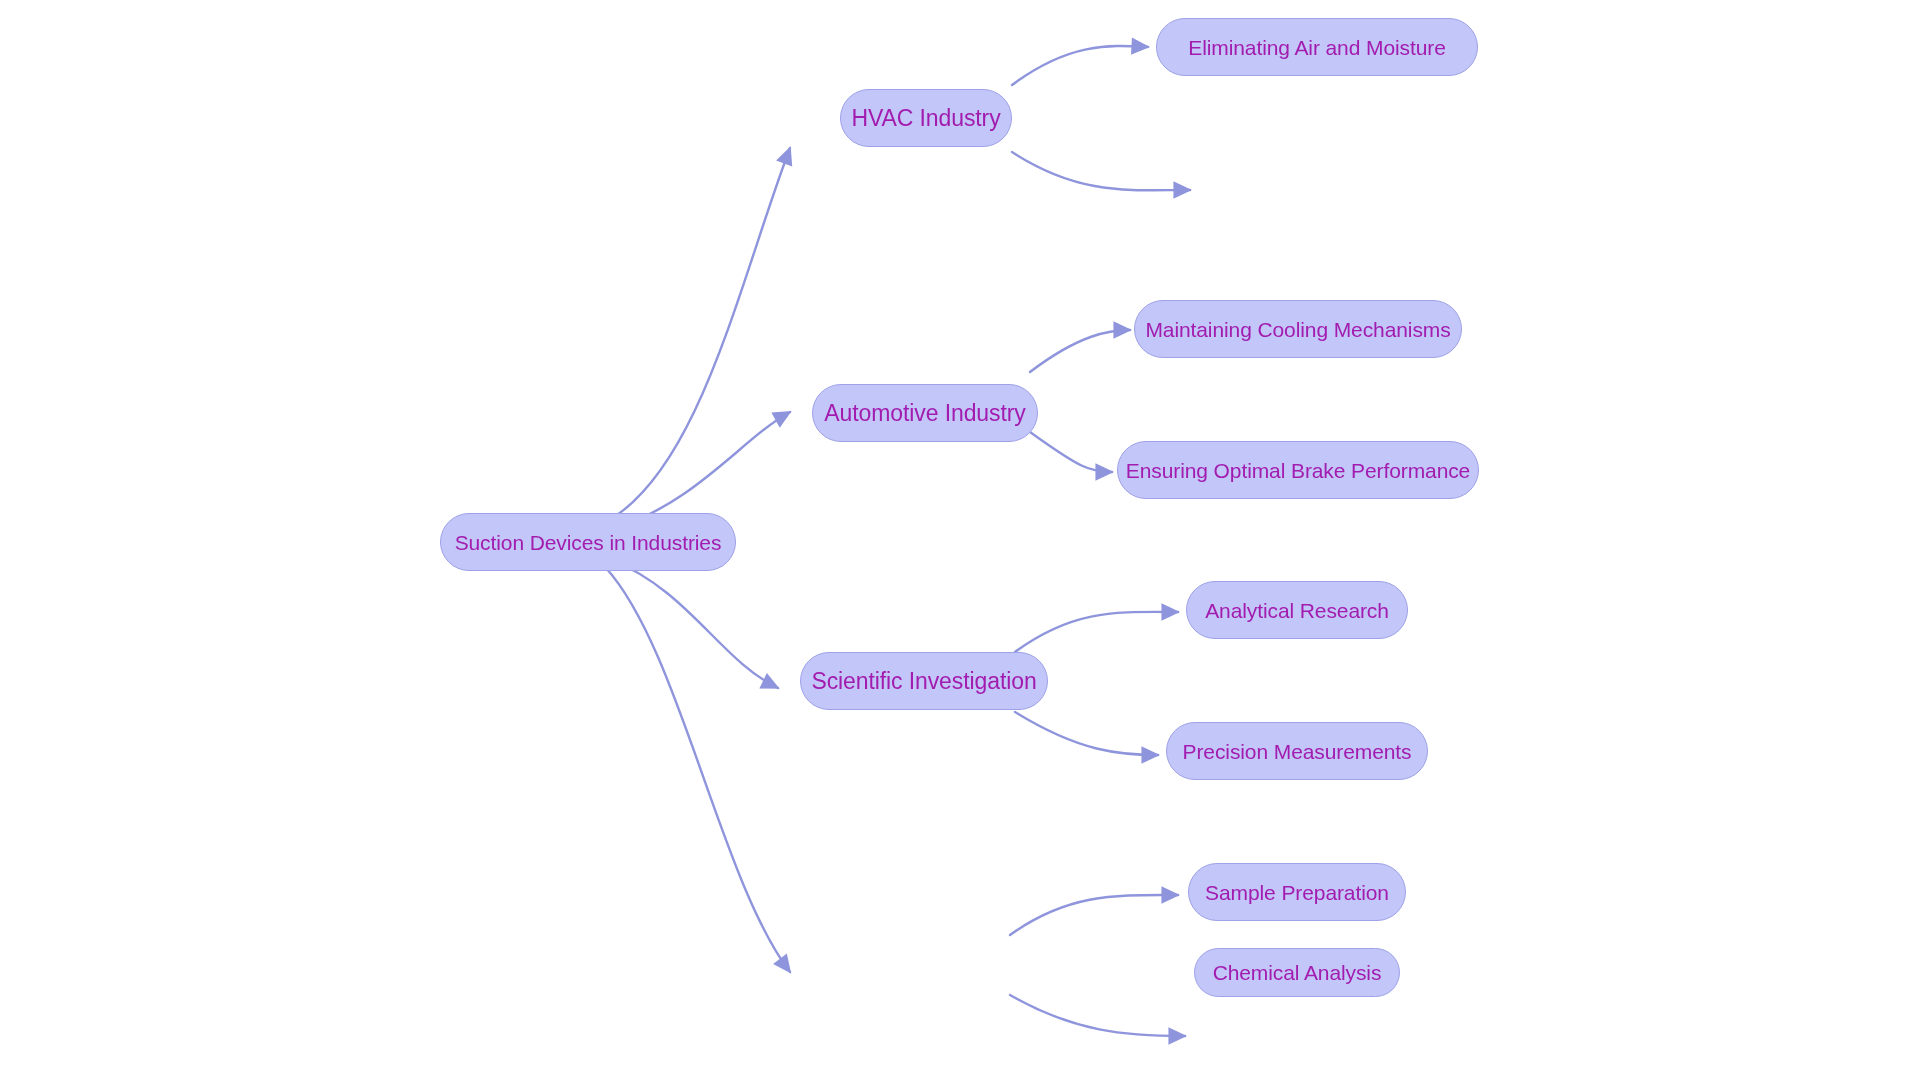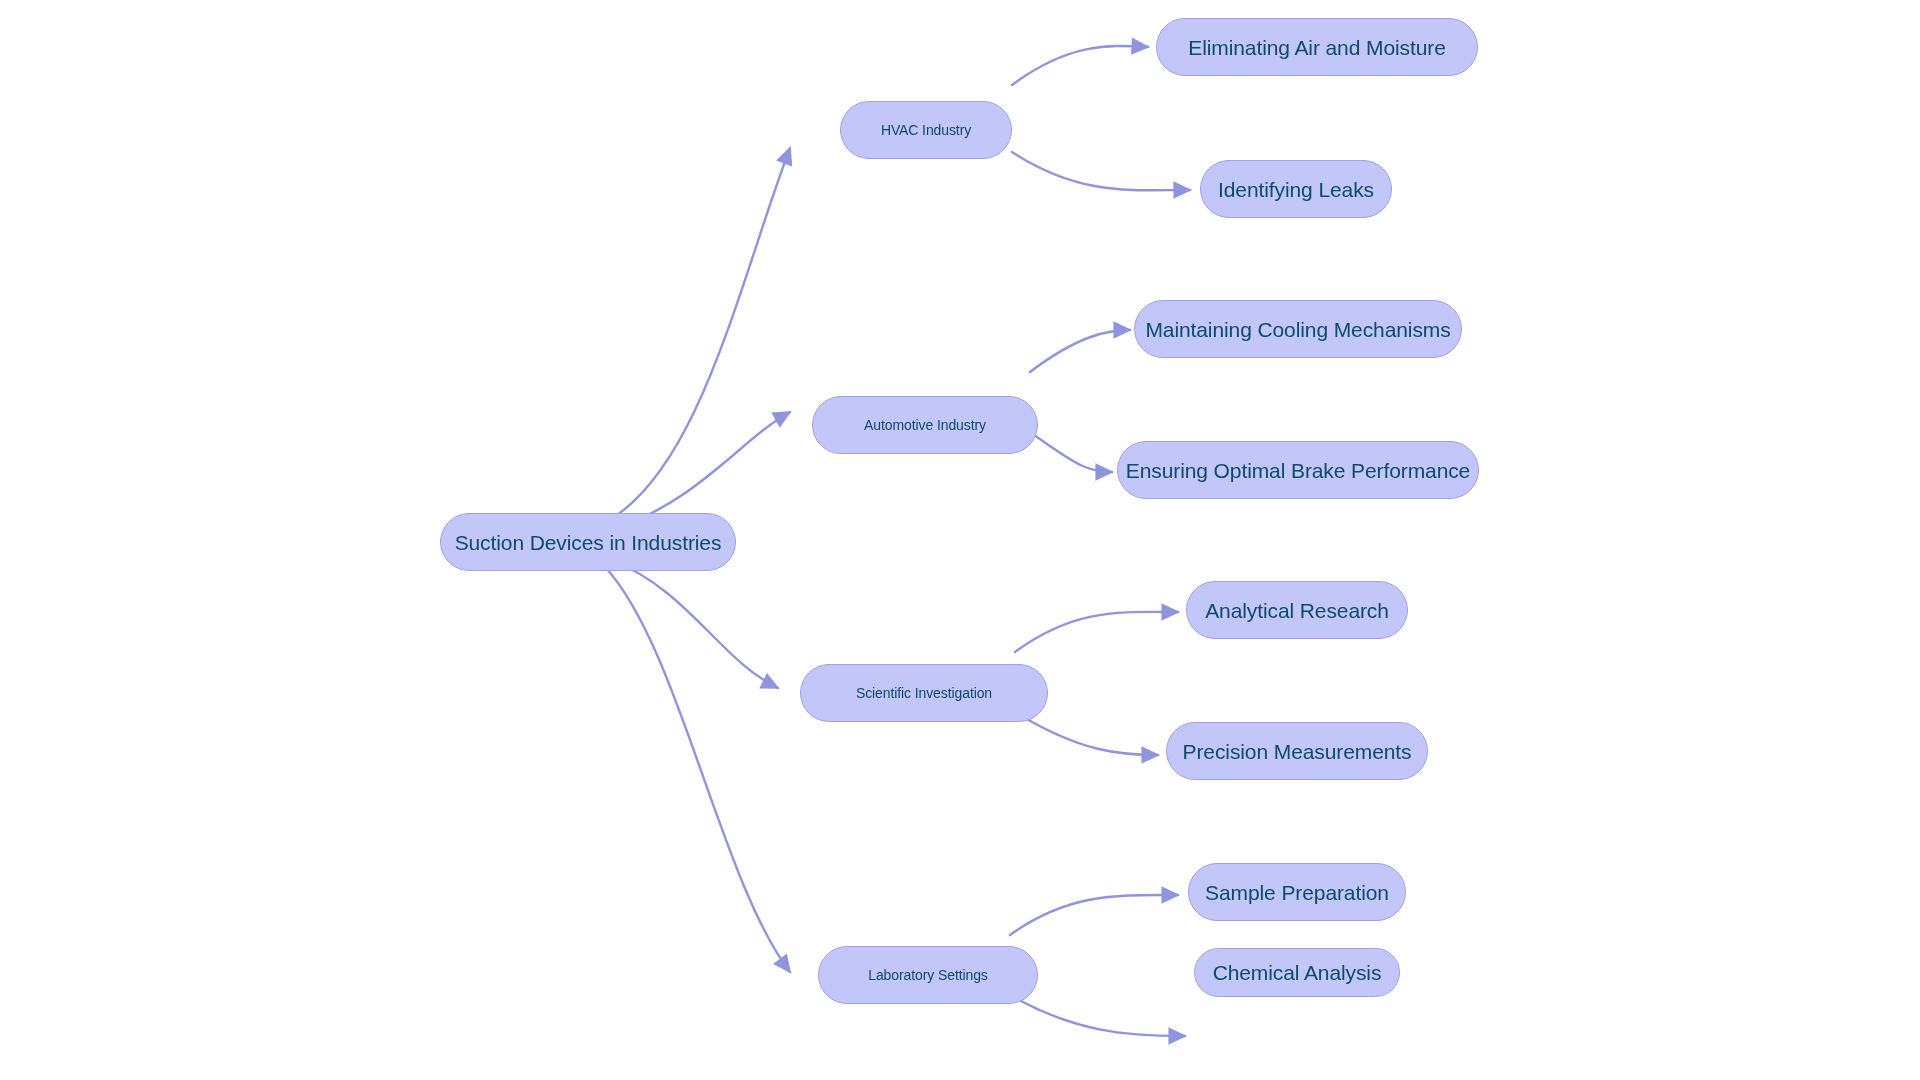--- a/index.html
+++ b/index.html
@@ -25,36 +25,35 @@
   }
   .node {
     position: absolute;
     box-sizing: border-box;
     display: flex;
     align-items: center;
     justify-content: center;
     background: #c3c6f8;
     border: 1.4px solid #9ea2e8;
     border-radius: 999px;
-    color: #0c4a6e;
+    color: #a21caf;
     white-space: nowrap;
     letter-spacing: -0.1px;
     cursor: pointer;
   }
   .node-label {
     display: block;
     line-height: 1;
     padding: 0 2px;
   }
   .node.root {
     font-size: 21px;
   }
   .node.branch {
-    font-size: 14px;
-    margin-top: 12px;
+    font-size: 23px;
   }
   .node.leaf {
     font-size: 21px;
   }
 </style>
 </head>
 <body>
 
 <div id="canvas">
 
@@ -89,23 +88,20 @@
   <div class="node root" style="left:440px; top:513px; width:296px; height:58px;">
     <span class="node-label">Suction Devices in Industries</span>
   </div>
 
   <div class="node branch" style="left:840px; top:89px; width:172px; height:58px;">
     <span class="node-label">HVAC Industry</span>
   </div>
   <div class="node leaf" style="left:1156px; top:18px; width:322px; height:58px;">
     <span class="node-label">Eliminating Air and Moisture</span>
   </div>
-  <div class="node leaf" style="left:1200px; top:160px; width:192px; height:58px;">
-    <span class="node-label">Identifying Leaks</span>
-  </div>
 
   <div class="node branch" style="left:812px; top:384px; width:226px; height:58px;">
     <span class="node-label">Automotive Industry</span>
   </div>
   <div class="node leaf" style="left:1134px; top:300px; width:328px; height:58px;">
     <span class="node-label">Maintaining Cooling Mechanisms</span>
   </div>
   <div class="node leaf" style="left:1117px; top:441px; width:362px; height:58px;">
     <span class="node-label">Ensuring Optimal Brake Performance</span>
   </div>
@@ -113,23 +109,20 @@
   <div class="node leaf" style="left:1186px; top:581px; width:222px; height:58px;">
     <span class="node-label">Analytical Research</span>
   </div>
   <div class="node branch" style="left:800px; top:652px; width:248px; height:58px;">
     <span class="node-label">Scientific Investigation</span>
   </div>
   <div class="node leaf" style="left:1166px; top:722px; width:262px; height:58px;text-align:right;">
     <span class="node-label">Precision Measurements</span>
   </div>
 
-  <div class="node branch" style="left:818px; top:934px; width:220px; height:58px;">
-    <span class="node-label">Laboratory Settings</span>
-  </div>
   <div class="node leaf" style="left:1188px; top:863px; width:218px; height:58px;">
     <span class="node-label">Sample Preparation</span>
   </div>
   <div class="node leaf" style="left:1194px; top:948px; width:206px; height:49px;">
     <span class="node-label">Chemical Analysis</span>
   </div>
 
 </div>
 
 </body></html>

